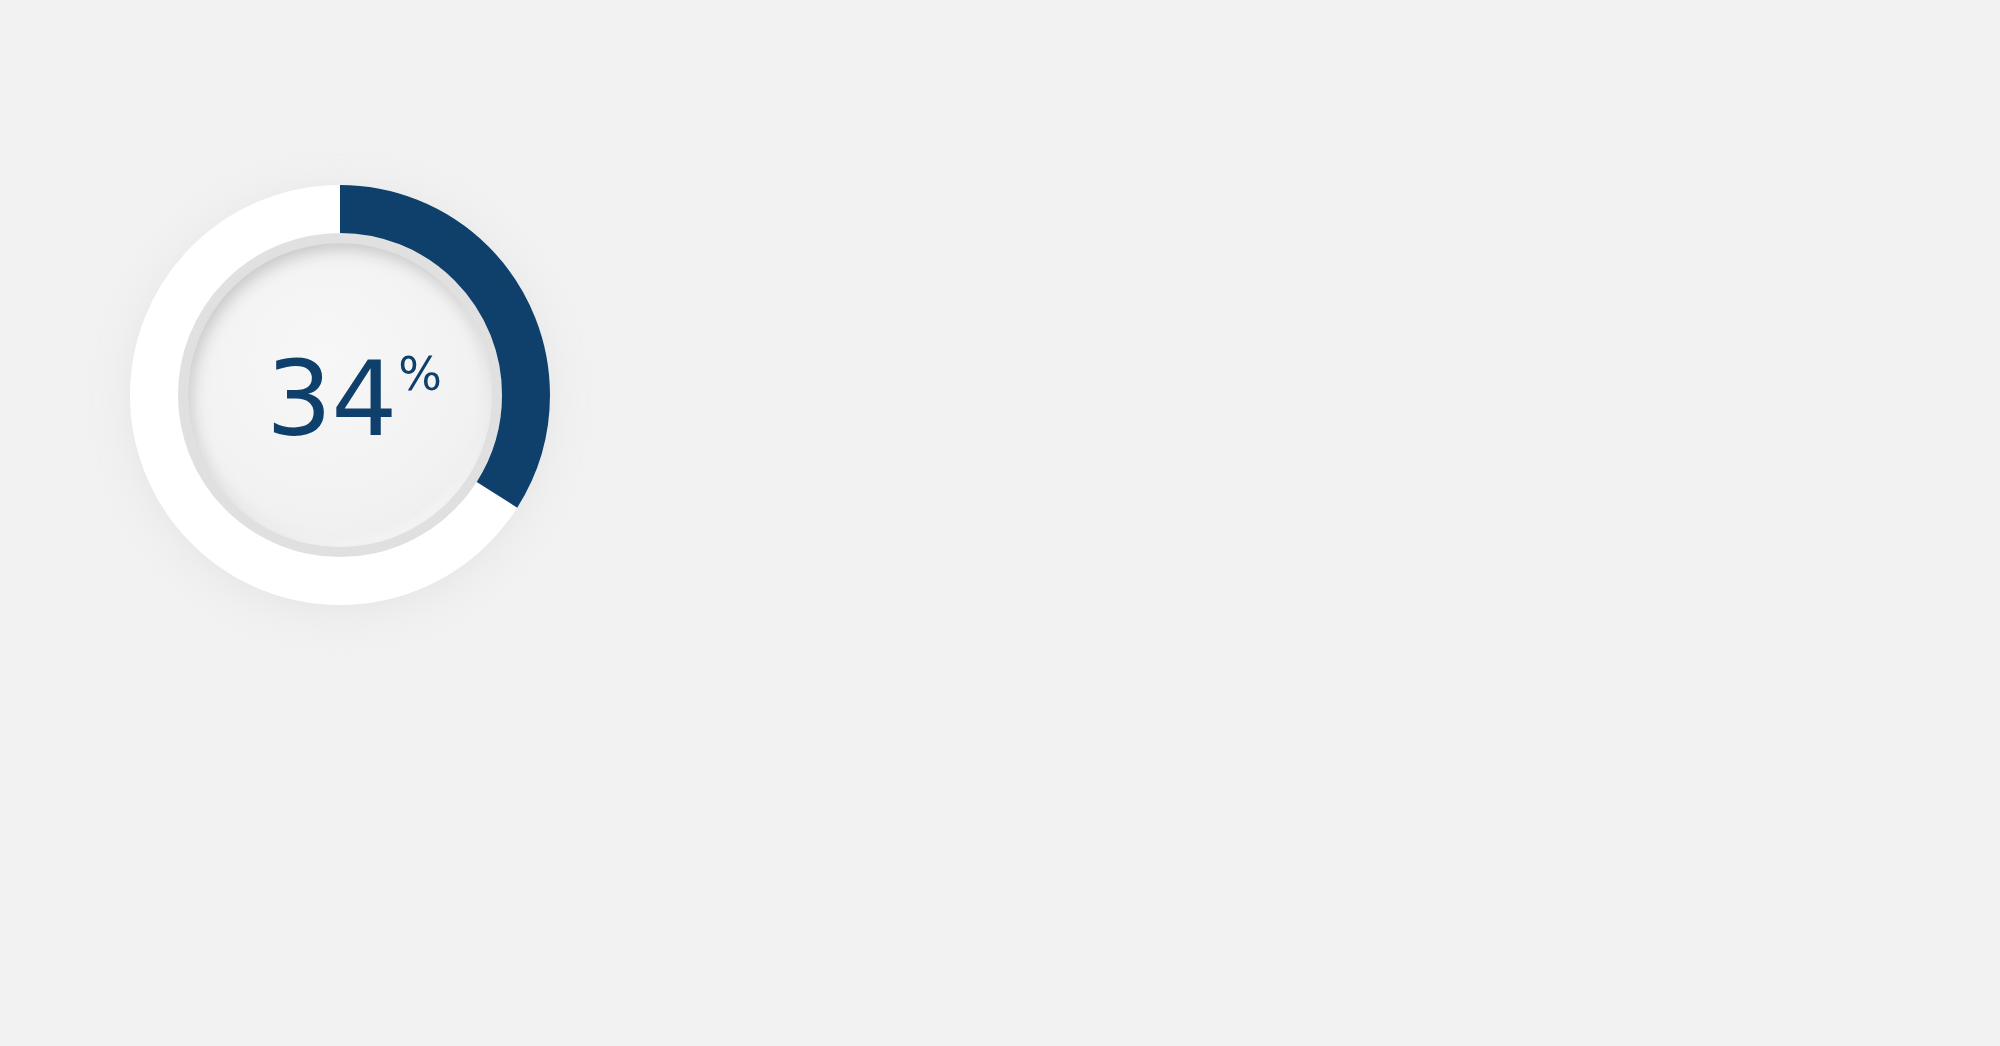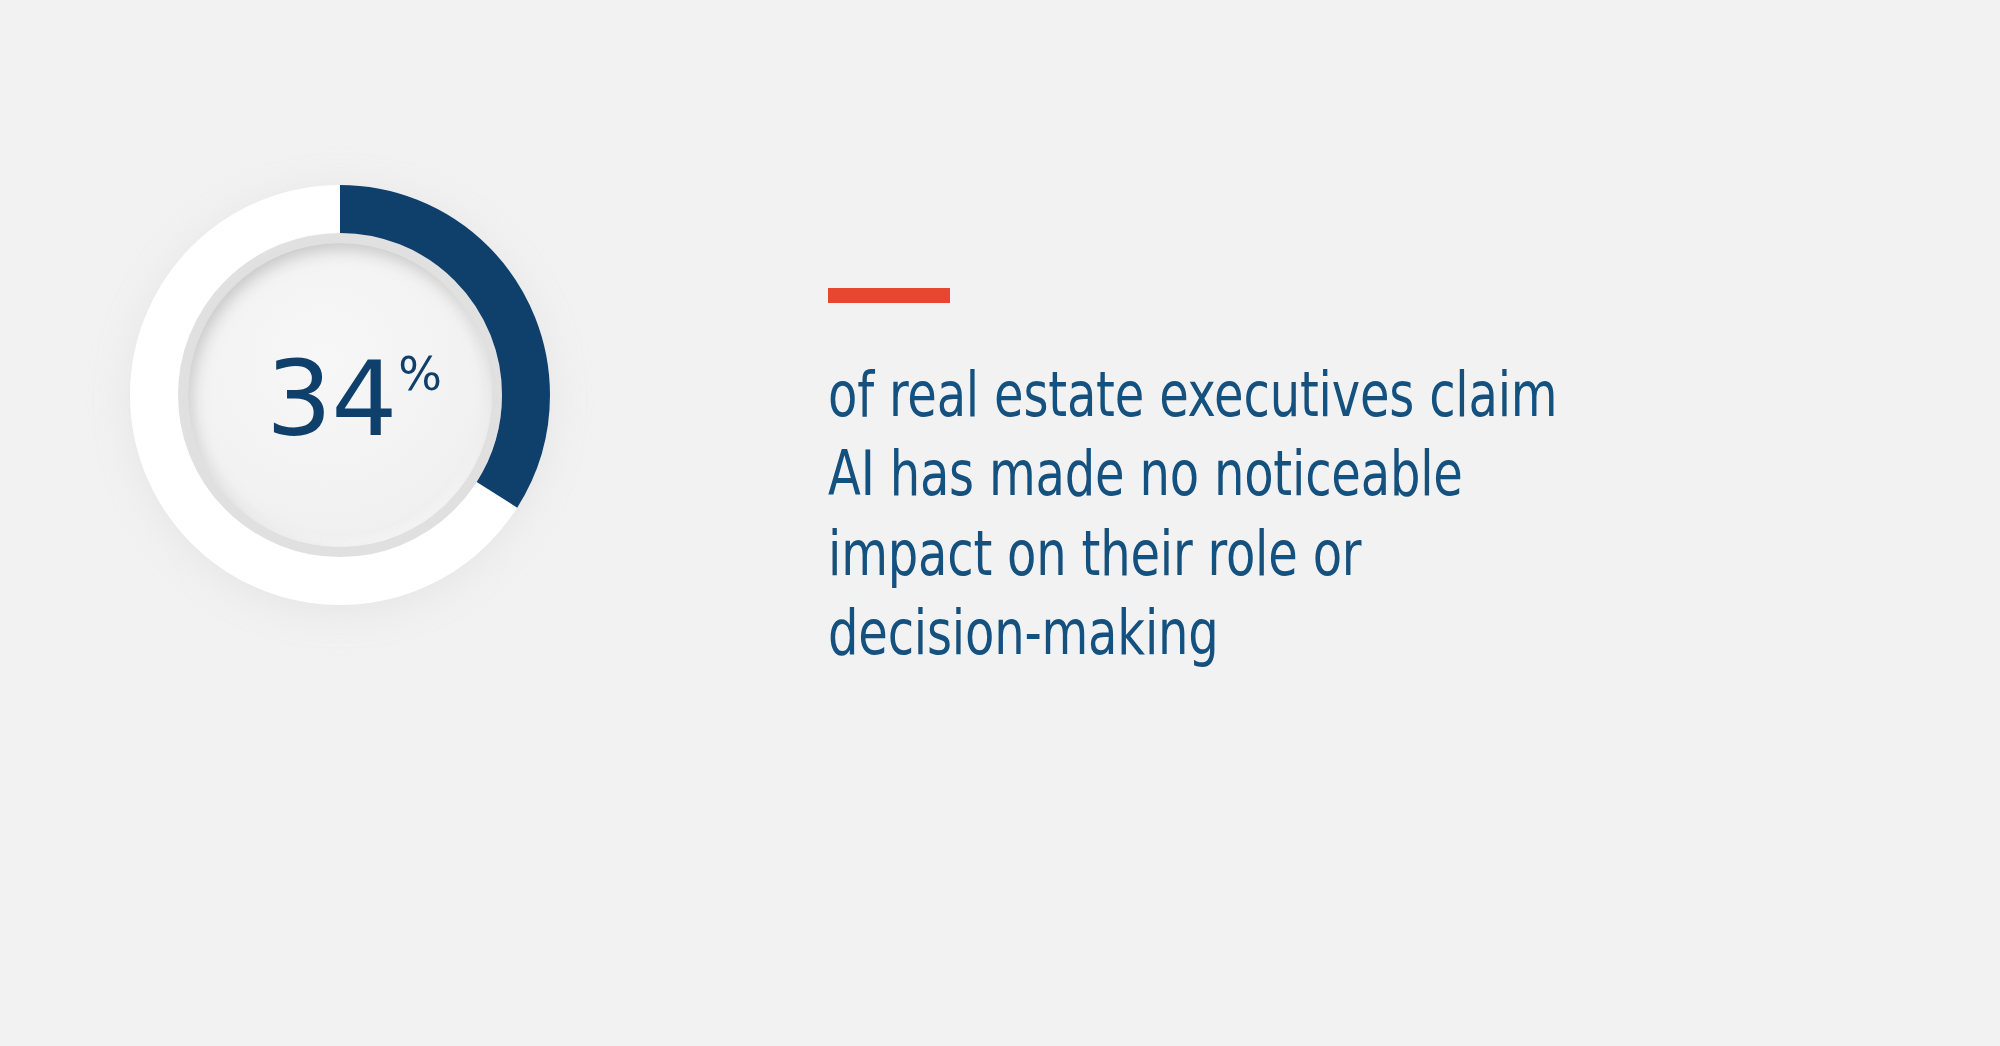--- a/index.html
+++ b/index.html
@@ -150,21 +150,14 @@
     <div class="donut-inner-face"></div>
 
     <div class="donut-value">
       <div class="value-line">
         <span class="value-number">34</span>
         <span class="value-suffix">%</span>
       </div>
     </div>
   </div>
 
-  <div class="content">
-    <div class="accent-rule"></div>
-    <p class="statement">of real estate executives claim
-AI has made no noticeable
-impact on their role or
-decision-making</p>
-  </div>
 
 </div>
 
 </body></html>

